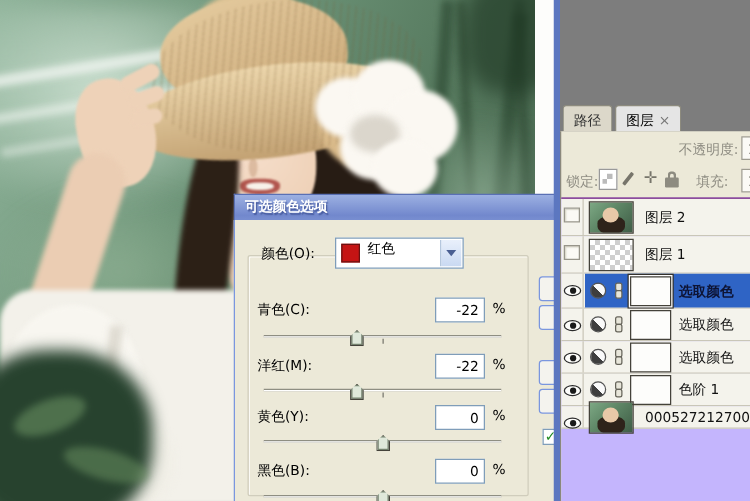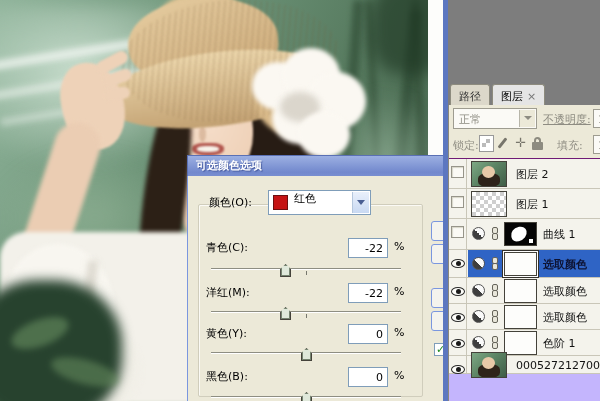--- a/index.html
+++ b/index.html
@@ -87,21 +87,21 @@
   .panel-well { position:absolute; left:448px; top:0; width:152px; height:401px; background:#7d7d7d; z-index:10; font-size:11px; }
   .tabs { position:absolute; left:2px; top:84px; height:22px; }
   .tab { position:relative; display:inline-block; height:21px; padding:4px 8px 0 8px; background:#dcd8ca; border:1px solid #8d8b7e; border-bottom:none; border-radius:3px 3px 0 0; margin-right:2px; color:#333; }
   .tab.active { background:#e5e5e5; color:#000; }
   .tab .tab-x { color:#777; margin-left:4px; }
   .panel-body { position:absolute; left:0; top:105px; width:152px; height:296px; background:#ece9d8; border-left:1px solid #8a887c; }
   .blend-row { position:absolute; left:0; top:3px; width:152px; height:24px; }
   .blend-combo { position:absolute; left:4px; top:0; width:84px; height:21px; background:#fbfaf6; border:1px solid #9e9c90; color:#8e8c82; padding:3px 0 0 5px; }
   .blend-arrow-btn { position:absolute; right:1px; top:1px; width:16px; height:17px; background:#ece9d8; border-left:1px solid #b7b5a9; }
   .blend-arrow-btn i { position:absolute; left:4px; top:6px; width:0; height:0; border-left:4px solid transparent; border-right:4px solid transparent; border-top:4px solid #8e8c82; }
-  .opacity-label { position:absolute; left:94px; top:4px; color:#8e8c82;text-decoration:underline; }
+  .opacity-label { position:absolute; left:94px; top:4px; color:#8e8c82; }
   .clip-box { position:absolute; width:26px; height:19px; background:#fbfaf6; border:1px solid #9e9c90; color:#8e8c82; padding:3px 0 0 4px; }
   .opacity-box { left:144px; top:1px; }
   .lock-row { position:absolute; left:0; top:29px; width:152px; height:24px; color:#8e8c82; }
   .lock-label { position:absolute; left:4px; top:4px; }
   .lk { position:absolute; top:1px; width:15px; height:17px; }
   .lk-checker { left:30px; background:repeating-conic-gradient(#bbb 0 25%, #fff 0 50%) 2px 3px / 8px 8px no-repeat; border:1px solid #999; background-color:#fff; }
   .lk-brush  { left:49px; } .lk-brush i { position:absolute; left:3px; top:2px; width:3px; height:12px; background:#77756b; border-radius:1px; transform:rotate(38deg); }
   .lk-move { left:64px; color:#77756b; font-weight:bold; font-size:13px; line-height:16px; text-align:center; }
   .lk-lock { left:81px; } .lk-lock i { position:absolute; left:2px; top:7px; width:11px; height:8px; background:#8d8b80; border-radius:1px; }
   .lk-lock b { position:absolute; left:4px; top:2px; width:7px; height:7px; border:2px solid #8d8b80; border-bottom:none; border-radius:4px 4px 0 0; }
@@ -255,26 +255,20 @@
       <div class="dlg-check">✓</div>
     </div>
   </div>
 
   <div class="panel-well">
     <div class="tabs">
       <span class="tab"><span>路径</span></span><span class="tab active"><span>图层</span><span class="tab-x">×</span></span>
     </div>
     <div class="panel-body">
       <div class="blend-row">
-        <div class="blend-combo">
-          <span>正常</span>
-          <span class="blend-arrow-btn">
-              <i></i>
-            </span>
-        </div>
         <span class="opacity-label">不透明度:</span>
         <div class="clip-box opacity-box">1</div>
       </div>
       <div class="lock-row">
         <span class="lock-label">锁定:</span>
         <span class="lk lk-checker"></span>
         <span class="lk lk-brush">
             <i></i>
           </span>
         <span class="lk lk-move">✛</span>
@@ -300,37 +294,20 @@
           </div>
           <div class="layer-row" style="height: 30px;">
             <div class="eye-cell">
               <span class="eye-empty"></span>
             </div>
             <div class="row-main">
               <span class="thumb thumb-img t-checker"></span>
               <span class="layer-name img-name">图层 1</span>
             </div>
           </div>
-          <div class="layer-row" style="height: 31px;">
-            <div class="eye-cell">
-              <span class="eye-empty"></span>
-            </div>
-            <div class="row-main">
-              <span class="adj-icon"></span>
-              <span class="chain">
-                <i></i>
-                <i></i>
-              </span>
-              <span class="thumb thumb-adj t-curves">
-                <i></i>
-                <b></b>
-              </span>
-              <span class="layer-name">曲线 1</span>
-            </div>
-          </div>
           <div class="layer-row selected" style="height: 28px;">
             <div class="eye-cell">
               <span class="eye">
                 <i></i>
               </span>
             </div>
             <div class="row-main">
               <span class="adj-icon"></span>
               <span class="chain">
                 <i></i>

